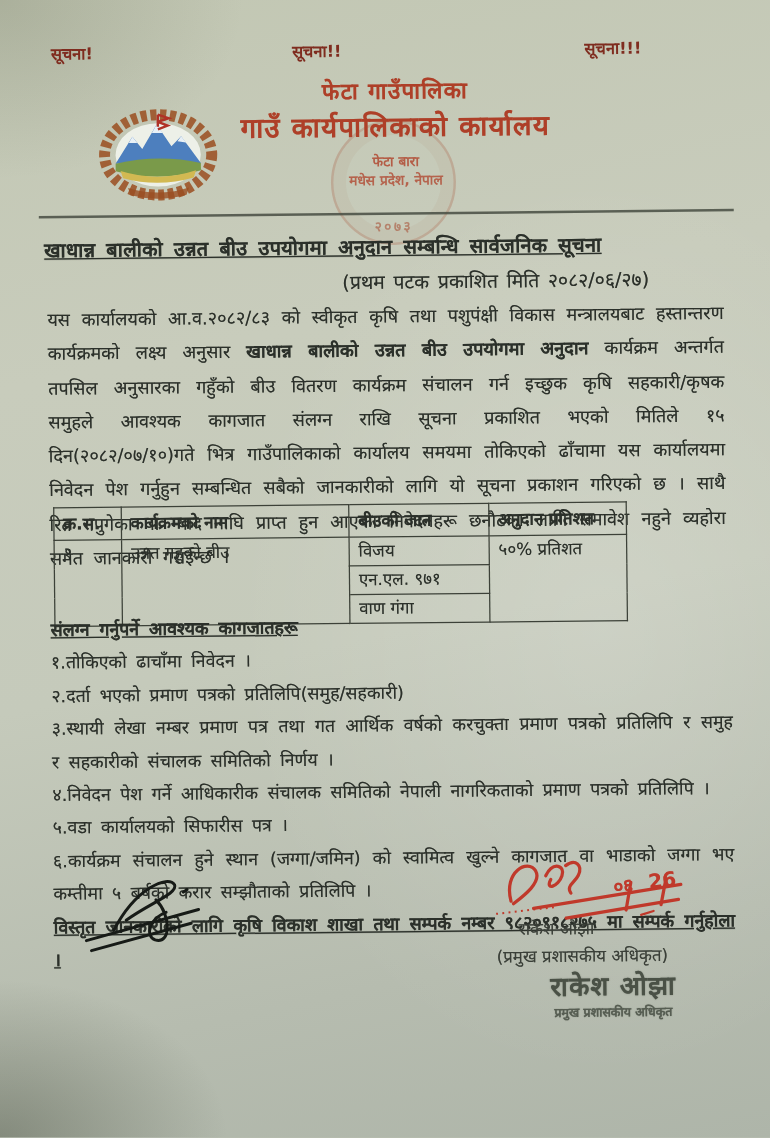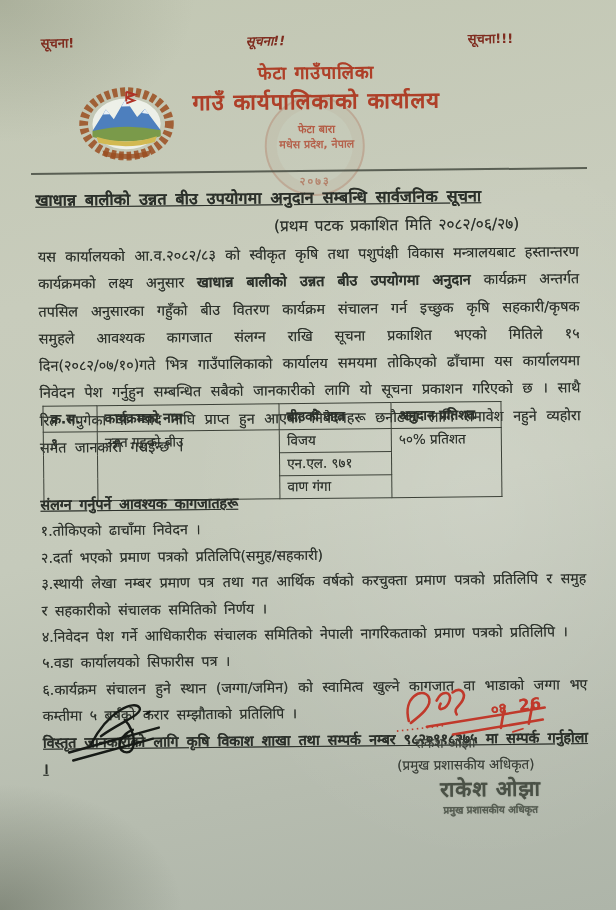--- a/index.html
+++ b/index.html
@@ -14,21 +14,21 @@
       radial-gradient(ellipse 260px 180px at 0% 100%, rgba(55,62,46,.38), rgba(55,62,46,0) 70%),
       radial-gradient(ellipse 300px 220px at 0% 0%, rgba(88,94,72,.22), rgba(88,94,72,0) 65%),
       radial-gradient(ellipse 420px 520px at 78% 55%, rgba(255,255,255,.16), rgba(255,255,255,0) 70%),
       linear-gradient(168deg,#c2c7b3 0%,#c8ccbc 30%,#c5cabb 55%,#b6bcaf 82%,#aeb5a9 100%);
   }
   .sheet{position:absolute;inset:0;transform:rotate(-0.6deg);}
   .ink{color:#2b302a;text-shadow:0 0 .5px rgba(43,48,42,.55);}
   .redhead{color:#ae3f28;text-shadow:0 0 .5px rgba(174,63,40,.4);}
 
   .notice{position:absolute;top:31px;font-size:13px;font-weight:bold;color:#7f2c1f;}
-  .notice.l{left:45px;} .notice.c{left:250px;font-style:italic;} .notice.r{left:472px;}
+  .notice.l{left:45px;} .notice.c{left:238px;} .notice.r{left:472px;}
 
   .emblem{position:absolute;left:76px;top:84px;width:108px;height:76px;}
 
   .head-block{position:absolute;left:160px;top:60px;width:320px;text-align:center;}
   .head-muni{font-size:18px;font-weight:bold;letter-spacing:1px;}
   .head-office{font-size:22px;font-weight:bold;letter-spacing:1px;margin-top:1px;}
   .head-addr1{font-size:11px;font-weight:bold;color:#b14a33;margin-top:6px;opacity:.85;}
   .head-addr2{font-size:11px;font-weight:bold;color:#b14a33;opacity:.8;}
 
   .round-stamp{

